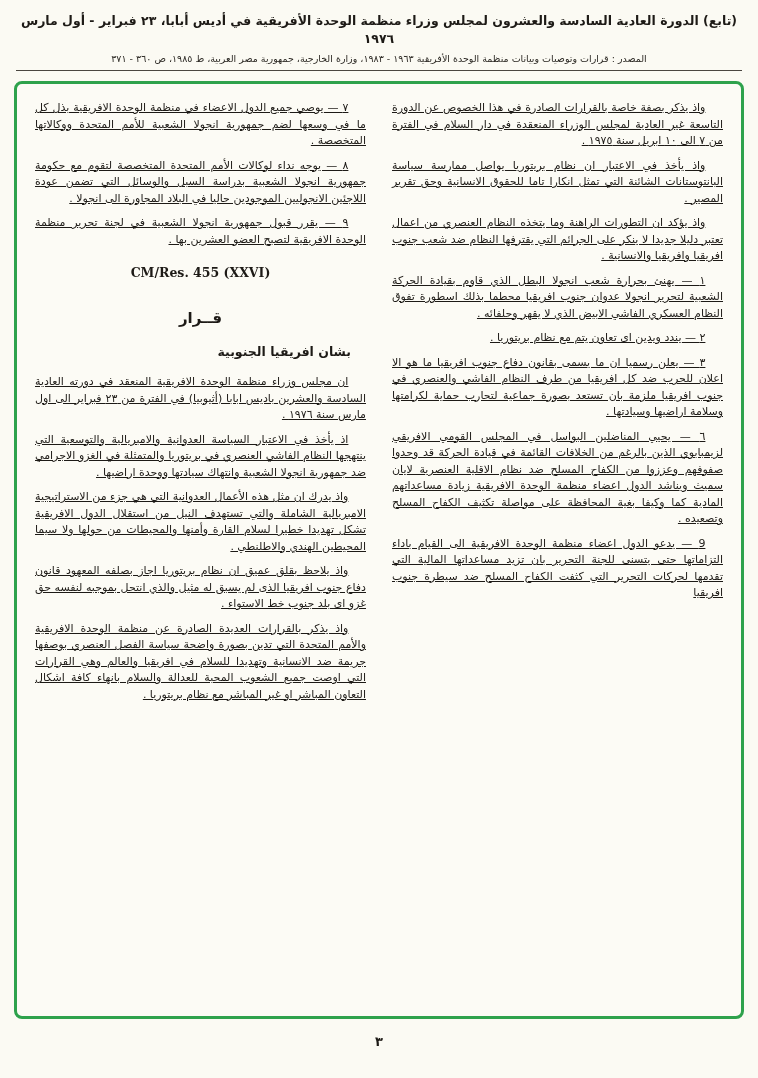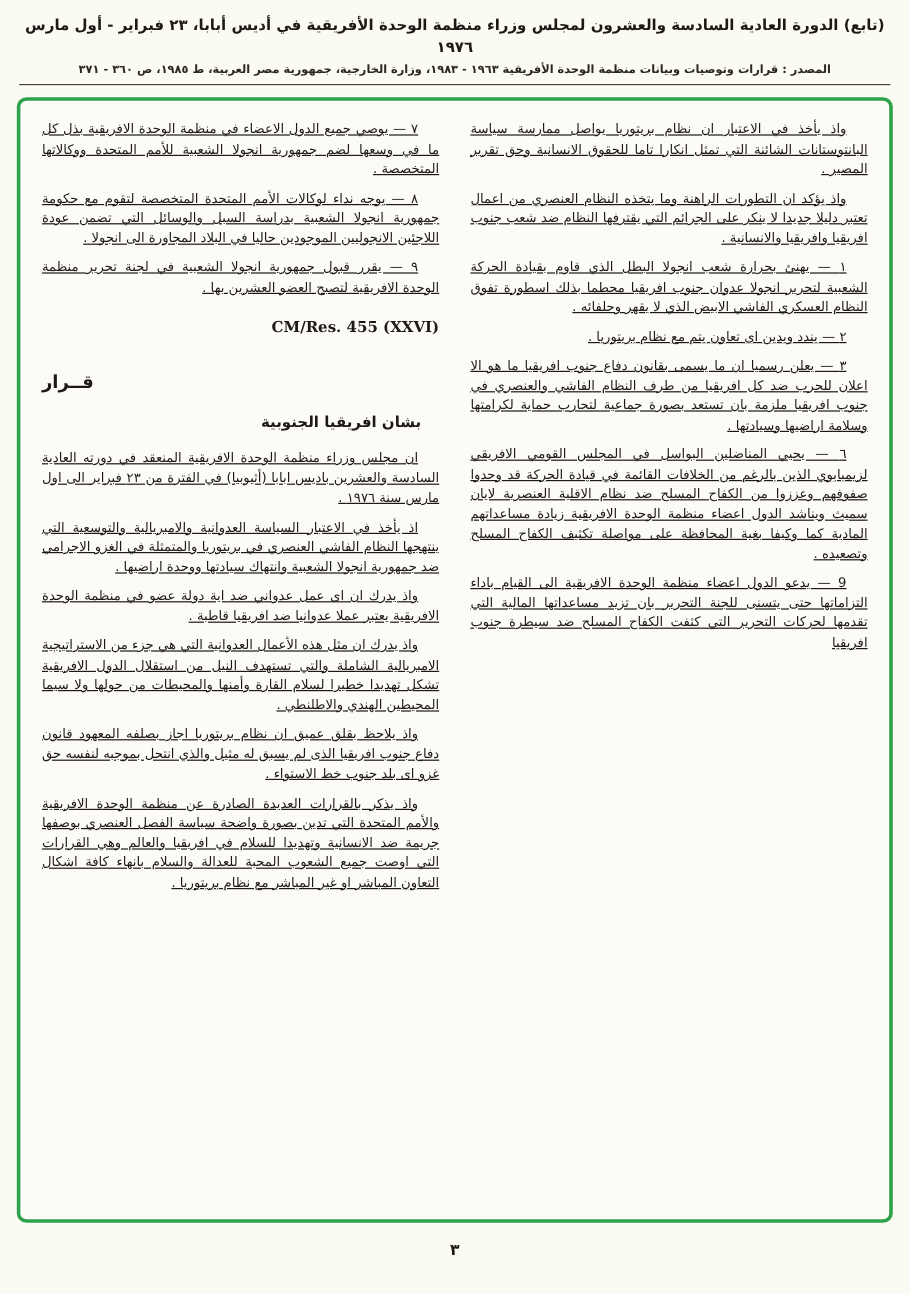--- a/index.html
+++ b/index.html
@@ -23,21 +23,20 @@
   }
   .doc-title {
     font-size: 12.5px;
     font-weight: bold;
     line-height: 1.4;
   }
   .doc-source {
     font-size: 9.5px;
     margin-top: 6px;
     color: #2b2823;
-    font-weight: bold;
   }
   .header-rule {
     border-bottom: 1.5px solid #4a4640;
     margin: 6px 2px 10px 2px;
   }
   .content-box {
     border: 3.5px solid #2ea24c;
     border-radius: 8px;
     height: 938px;
     padding: 16px 18px 8px 18px;
@@ -57,31 +56,31 @@
     font-size: 11px;
     line-height: 1.5;
   }
   .col p {
     margin-bottom: 8px;
     text-indent: 1.6em;
     text-decoration: underline;
   }
   .res-ref {
     direction: ltr;
-    text-align: right;
+    text-align: center;
     font-family: "DejaVu Serif", serif;
     font-weight: bold;
     font-size: 12.5px;
     margin: 16px 0 24px 0;
     text-indent: 0;
   }
   .res-title {
     font-size: 15px;
     font-weight: bold;
-    text-align: left;
+    text-align: center;
     letter-spacing: 1px;
     margin: 0 0 14px 0;
   }
   .res-subtitle {
     font-size: 12.5px;
     font-weight: bold;
     padding-right: 1.2em;
     margin: 0 0 12px 0;
   }
   .page-footer {
@@ -102,20 +101,21 @@
     <div class="doc-title">(تابع) الدورة العادية السادسة والعشرون لمجلس وزراء منظمة الوحدة الأفريقية في أديس أبابا، ٢٣ فبراير - أول مارس ١٩٧٦</div>
     <div class="doc-source">المصدر : قرارات وتوصيات وبيانات منظمة الوحدة الأفريقية ١٩٦٣ - ١٩٨٣، وزارة الخارجية، جمهورية مصر العربية، ط ١٩٨٥، ص ٣٦٠ - ٣٧١</div>
   </header>
 
   <div class="header-rule"></div>
 
   <main class="content-box" style="border-color: rgb(46, 162, 76);">
     <div class="columns">
 
       <section class="col col-right">
+        <p>واذ يذكر بصفة خاصة بالقرارات الصادرة في هذا الخصوص عن الدورة التاسعة غير العادية لمجلس الوزراء المنعقدة في دار السلام في الفترة من ٧ الى ١٠ ابريل سنة ١٩٧٥ .</p>
         <p>واذ يأخذ في الاعتبار ان نظام بريتوريا يواصل ممارسة سياسة البانتوستانات الشائنة التي تمثل انكارا تاما للحقوق الانسانية وحق تقرير المصير .</p>
         <p>واذ يؤكد ان التطورات الراهنة وما يتخذه النظام العنصري من اعمال تعتبر دليلا جديدا لا ينكر على الجرائم التي يقترفها النظام ضد شعب جنوب افريقيا وافريقيا والانسانية .</p>
         <p>١ — يهنئ بحرارة شعب انجولا البطل الذي قاوم بقيادة الحركة الشعبية لتحرير انجولا عدوان جنوب افريقيا محطما بذلك اسطورة تفوق النظام العسكري الفاشي الابيض الذي لا يقهر وحلفائه .</p>
         <p>٢ — يندد ويدين اى تعاون يتم مع نظام بريتوريا .</p>
         <p>٣ — يعلن رسميا ان ما يسمى بقانون دفاع جنوب افريقيا ما هو الا اعلان للحرب ضد كل افريقيا من طرف النظام الفاشي والعنصري في جنوب افريقيا ملزمة بان تستعد بصورة جماعية لتحارب حماية لكرامتها وسلامة اراضيها وسيادتها .</p>
         <p>٦ — يحيي المناضلين البواسل في المجلس القومي الافريقي لزيمبابوي الذين بالرغم من الخلافات القائمة في قيادة الحركة قد وحدوا صفوفهم وعززوا من الكفاح المسلح ضد نظام الاقلية العنصرية لايان سميث ويناشد الدول اعضاء منظمة الوحدة الافريقية زيادة مساعداتهم المادية كما وكيفا بغية المحافظة على مواصلة تكثيف الكفاح المسلح وتصعيده .</p>
         <p>9 — يدعو الدول اعضاء منظمة الوحدة الافريقية الى القيام باداء التزاماتها حتى يتسنى للجنة التحرير بان تزيد مساعداتها المالية التي تقدمها لحركات التحرير التي كثفت الكفاح المسلح ضد سيطرة جنوب افريقيا</p>
       </section>
 
       <section class="col col-left">
@@ -123,21 +123,20 @@
         <p>٨ — يوجه نداء لوكالات الأمم المتحدة المتخصصة لتقوم مع حكومة جمهورية انجولا الشعبية بدراسة السبل والوسائل التي تضمن عودة اللاجئين الانجوليين الموجودين حاليا في البلاد المجاورة الى انجولا .</p>
         <p>٩ — يقرر قبول جمهورية انجولا الشعبية في لجنة تحرير منظمة الوحدة الافريقية لتصبح العضو العشرين بها .</p>
 
         <div class="res-ref">CM/Res. 455 (XXVI)</div>
 
         <h2 class="res-title">قــرار</h2>
         <h3 class="res-subtitle">بشان افريقيا الجنوبية</h3>
 
         <p>ان مجلس وزراء منظمة الوحدة الافريقية المنعقد في دورته العادية السادسة والعشرين باديس ابابا (أثيوبيا) في الفترة من ٢٣ فبراير الى اول مارس سنة ١٩٧٦ .</p>
         <p>اذ يأخذ في الاعتبار السياسة العدوانية والامبريالية والتوسعية التي ينتهجها النظام الفاشي العنصري في بريتوريا والمتمثلة في الغزو الاجرامي ضد جمهورية انجولا الشعبية وانتهاك سيادتها ووحدة اراضيها .</p>
-        <p>واذ يدرك ان اى عمل عدواني ضد اية دولة عضو في منظمة الوحدة الافريقية يعتبر عملا عدوانيا ضد افريقيا قاطبة .</p>
         <p>واذ يدرك ان مثل هذه الأعمال العدوانية التي هي جزء من الاستراتيجية الامبريالية الشاملة والتي تستهدف النيل من استقلال الدول الافريقية تشكل تهديدا خطيرا لسلام القارة وأمنها والمحيطات من حولها ولا سيما المحيطين الهندي والاطلنطي .</p>
         <p>واذ يلاحظ بقلق عميق ان نظام بريتوريا اجاز بصلفه المعهود قانون دفاع جنوب افريقيا الذى لم يسبق له مثيل والذي انتحل بموجبه لنفسه حق غزو اى بلد جنوب خط الاستواء .</p>
         <p>واذ يذكر بالقرارات العديدة الصادرة عن منظمة الوحدة الافريقية والأمم المتحدة التي تدين بصورة واضحة سياسة الفصل العنصري بوصفها جريمة ضد الانسانية وتهديدا للسلام في افريقيا والعالم وهي القرارات التي اوصت جميع الشعوب المحبة للعدالة والسلام بانهاء كافة اشكال التعاون المباشر او غير المباشر مع نظام بريتوريا .</p>
       </section>
 
     </div>
   </main>
 
   <footer class="page-footer">
     <span class="page-number">٣</span>

